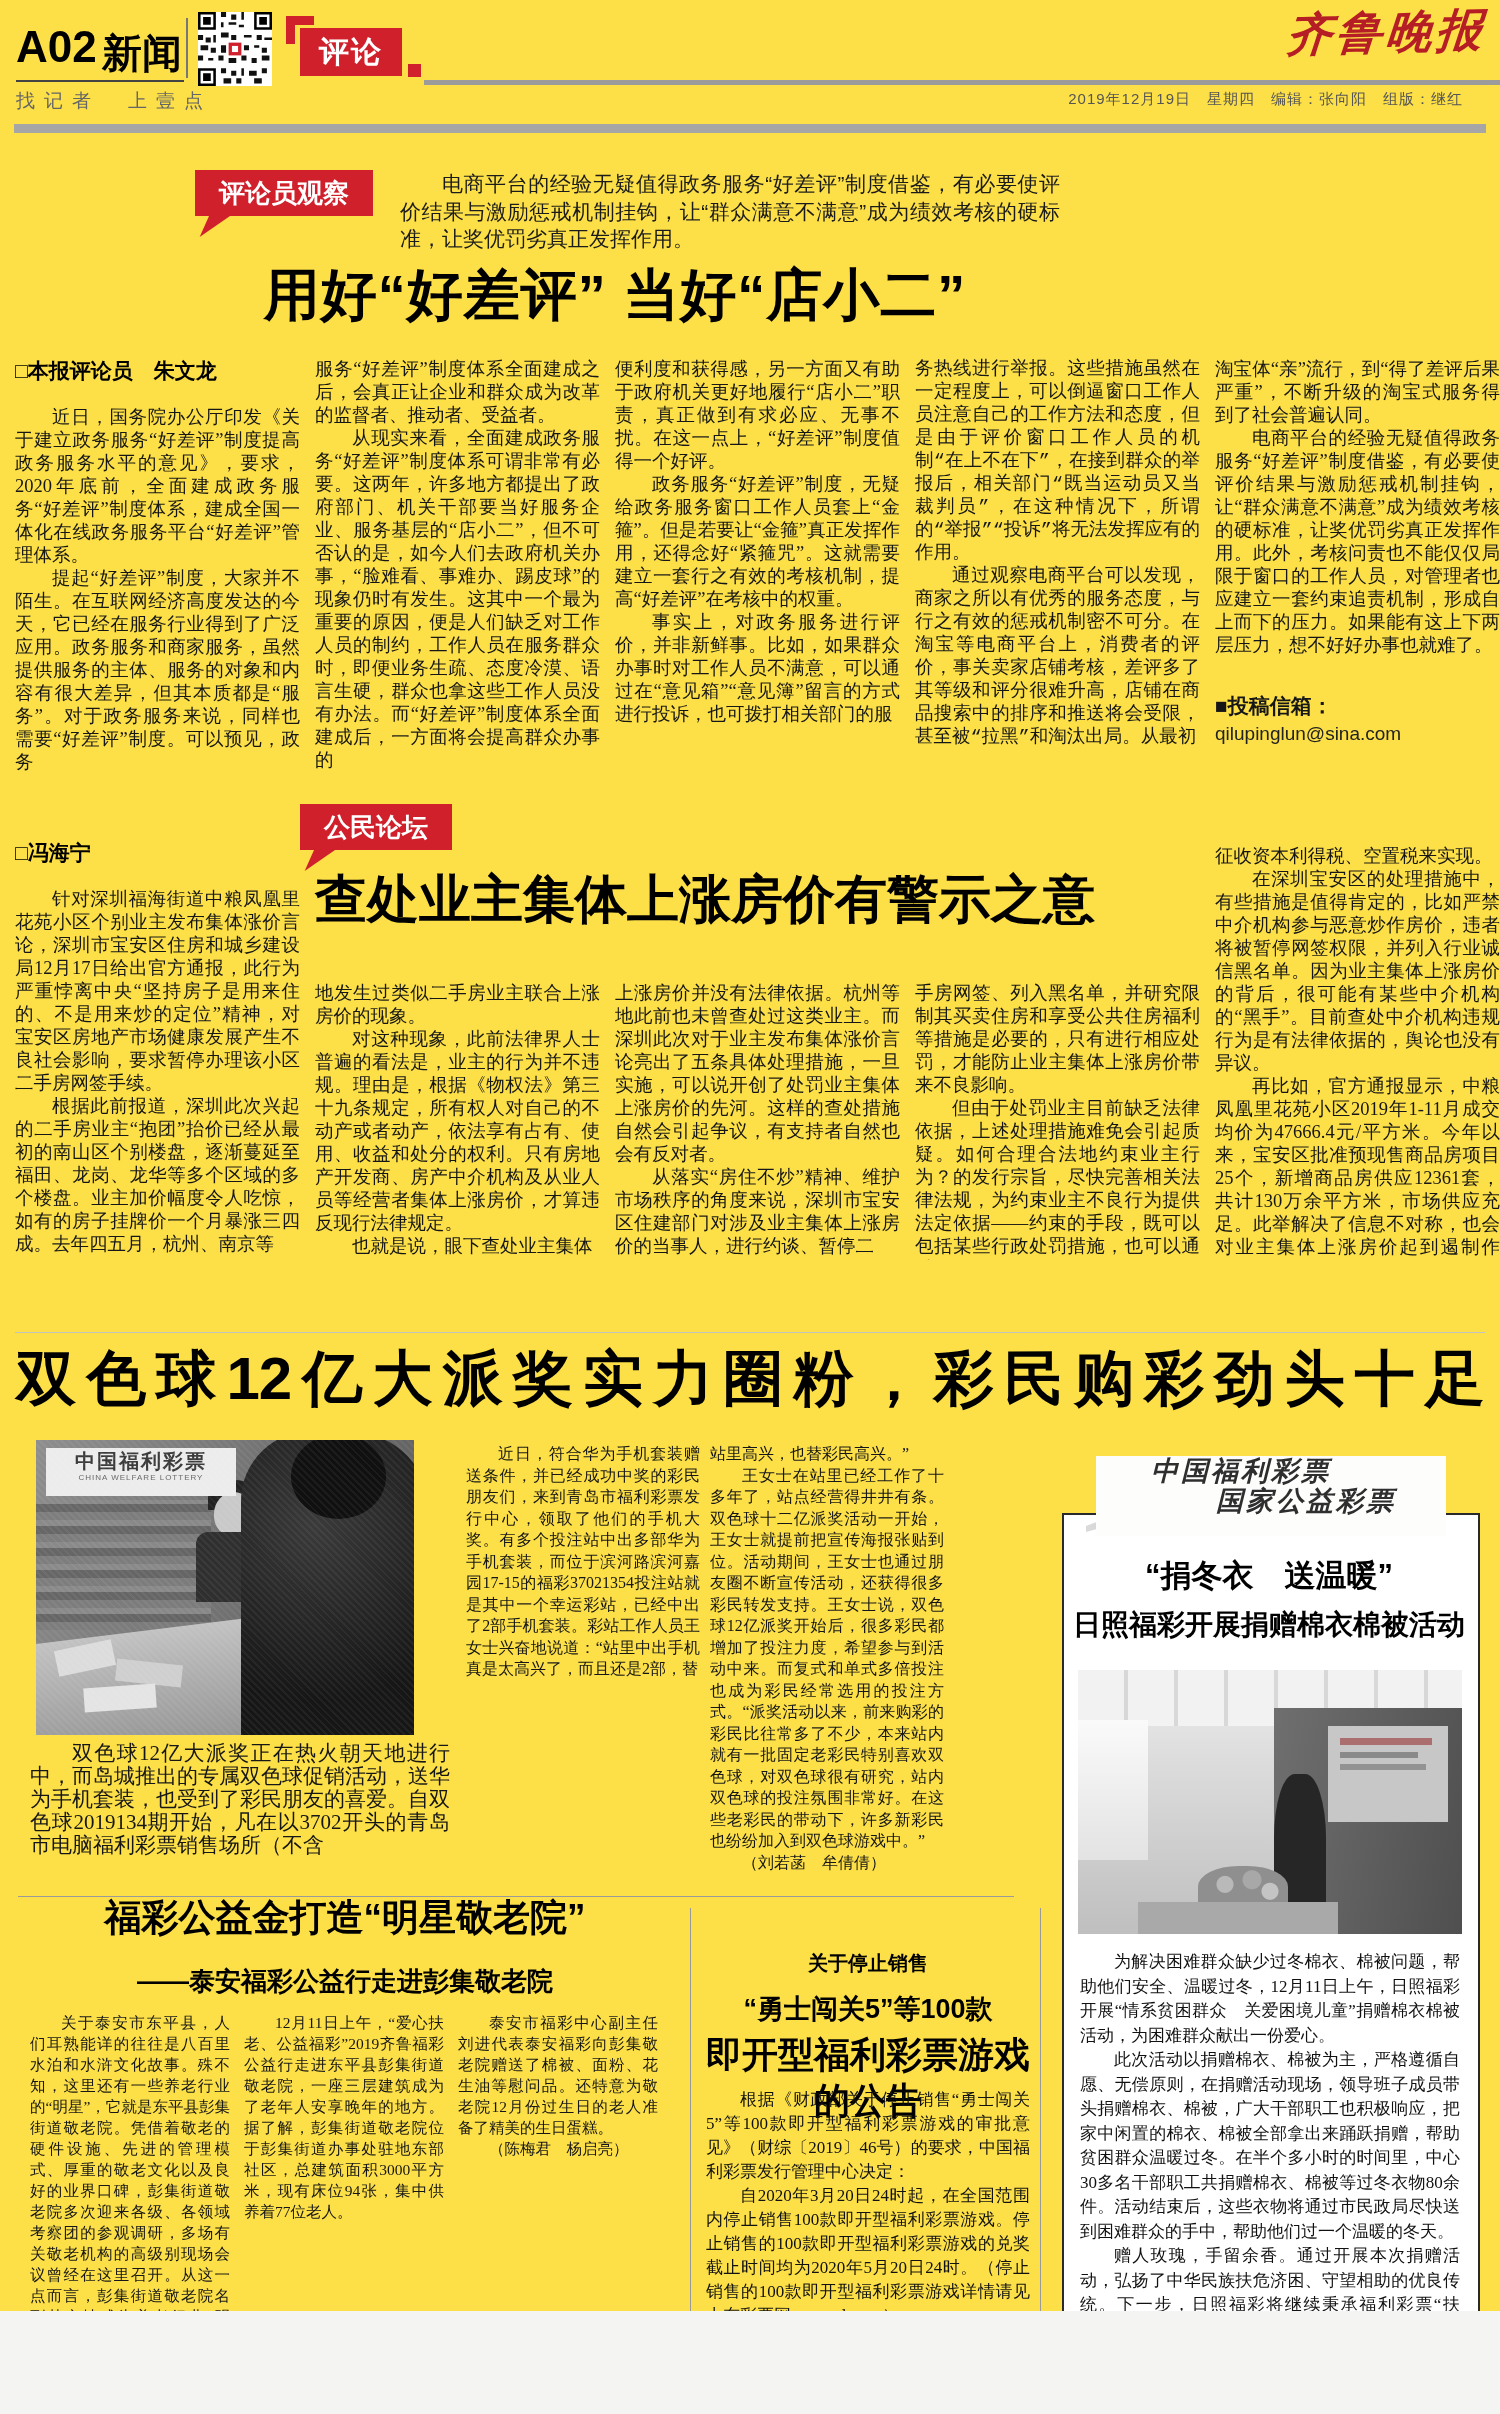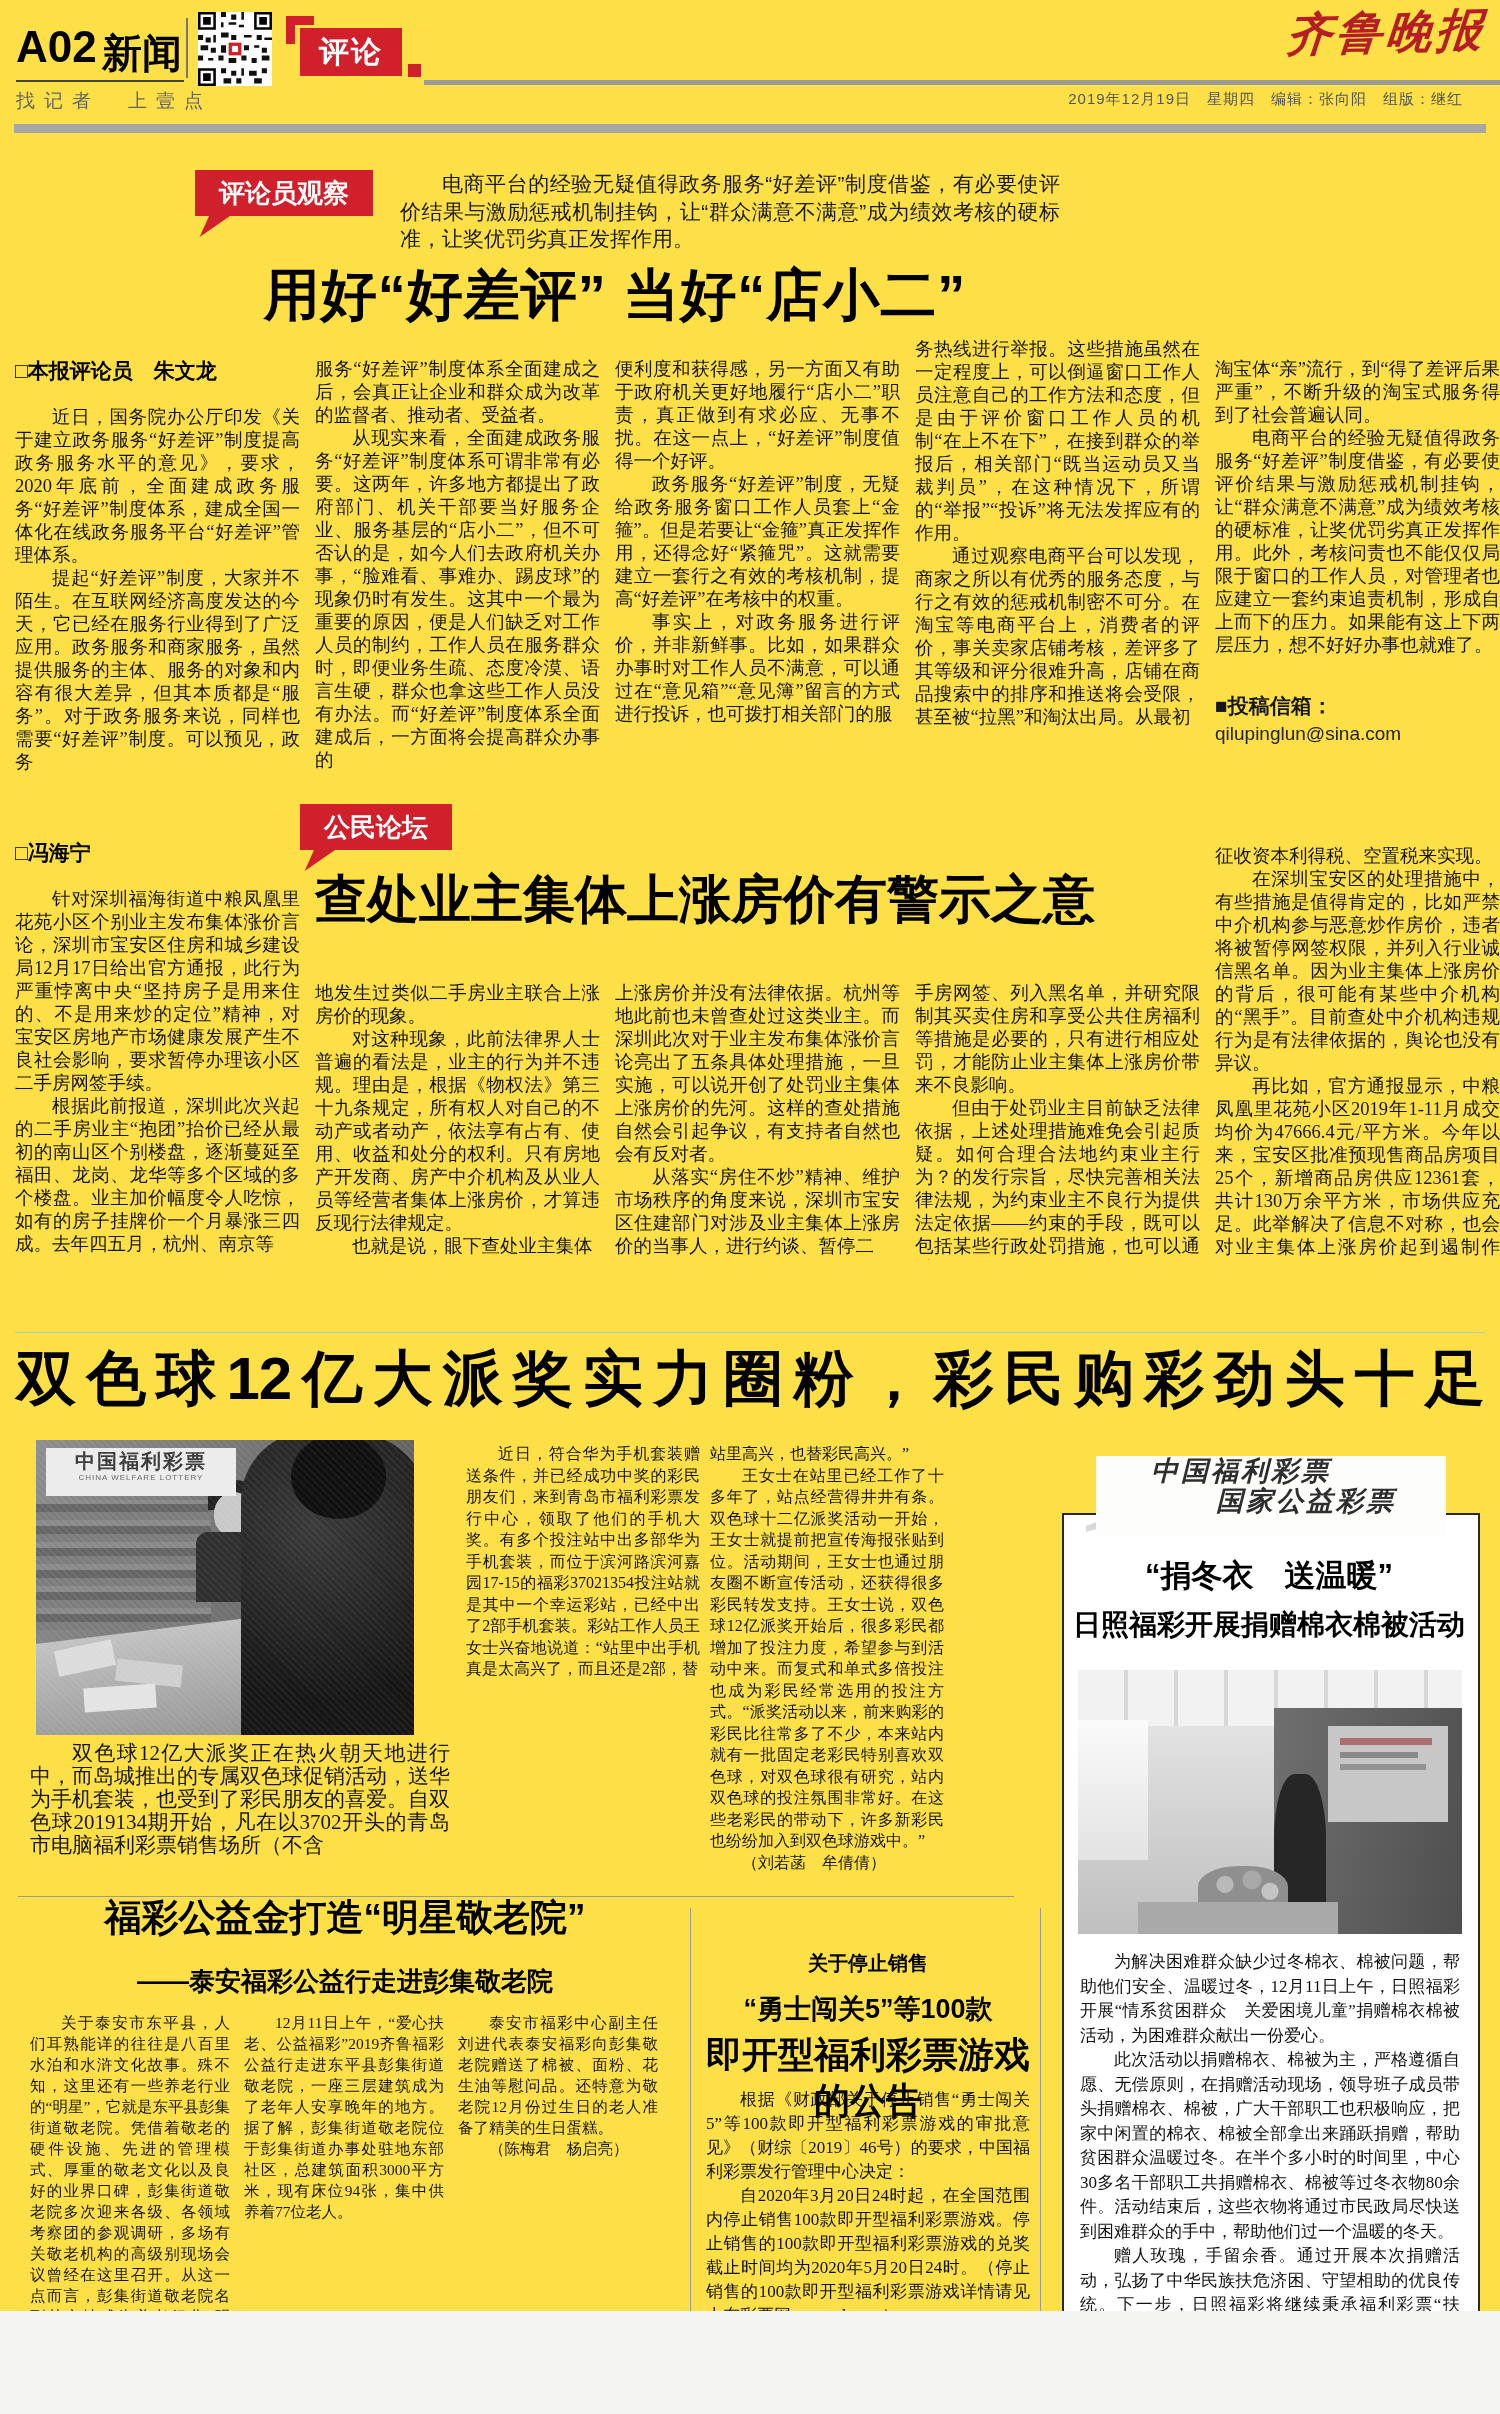--- a/index.html
+++ b/index.html
@@ -155,21 +155,21 @@
   </div>
   <div class="col a-col" style="left:315px;top:358px;height:414px;">
       <p class="cont">服务“好差评”制度体系全面建成之后，会真正让企业和群众成为改革的监督者、推动者、受益者。</p>
       <p>从现实来看，全面建成政务服务“好差评”制度体系可谓非常有必要。这两年，许多地方都提出了政府部门、机关干部要当好服务企业、服务基层的“店小二”，但不可否认的是，如今人们去政府机关办事，“脸难看、事难办、踢皮球”的现象仍时有发生。这其中一个最为重要的原因，便是人们缺乏对工作人员的制约，工作人员在服务群众时，即便业务生疏、态度冷漠、语言生硬，群众也拿这些工作人员没有办法。而“好差评”制度体系全面建成后，一方面将会提高群众办事的</p>
     </div>
   <div class="col a-col" style="left:615px;top:358px;height:414px;">
       <p class="cont">便利度和获得感，另一方面又有助于政府机关更好地履行“店小二”职责，真正做到有求必应、无事不扰。在这一点上，“好差评”制度值得一个好评。</p>
       <p>政务服务“好差评”制度，无疑给政务服务窗口工作人员套上“金箍”。但是若要让“金箍”真正发挥作用，还得念好“紧箍咒”。这就需要建立一套行之有效的考核机制，提高“好差评”在考核中的权重。</p>
       <p>事实上，对政务服务进行评价，并非新鲜事。比如，如果群众办事时对工作人员不满意，可以通过在“意见箱”“意见簿”留言的方式进行投诉，也可拨打相关部门的服</p>
     </div>
-  <div class="col a-col" style="left:915px;top:338px;height:414px;">
+  <div class="col a-col" style="left:915px;top:358px;height:414px;font-family:Liberation Mono, monospace;">
       <p class="cont">务热线进行举报。这些措施虽然在一定程度上，可以倒逼窗口工作人员注意自己的工作方法和态度，但是由于评价窗口工作人员的机制“在上不在下”，在接到群众的举报后，相关部门“既当运动员又当裁判员”，在这种情况下，所谓的“举报”“投诉”将无法发挥应有的作用。</p>
       <p>通过观察电商平台可以发现，商家之所以有优秀的服务态度，与行之有效的惩戒机制密不可分。在淘宝等电商平台上，消费者的评价，事关卖家店铺考核，差评多了其等级和评分很难升高，店铺在商品搜索中的排序和推送将会受限，甚至被“拉黑”和淘汰出局。从最初</p>
     </div>
   <div class="col a-col" style="left:1215px;top:358px;height:414px;">
     <div>
         <p class="cont">淘宝体“亲”流行，到“得了差评后果严重”，不断升级的淘宝式服务得到了社会普遍认同。</p>
         <p>电商平台的经验无疑值得政务服务“好差评”制度借鉴，有必要使评价结果与激励惩戒机制挂钩，让“群众满意不满意”成为绩效考核的硬标准，让奖优罚劣真正发挥作用。此外，考核问责也不能仅仅局限于窗口的工作人员，对管理者也应建立一套约束追责机制，形成自上而下的压力。如果能有这上下两层压力，想不好好办事也就难了。</p>
       </div>
     <div class="mailbox-label">■投稿信箱：</div>
     <div class="mailbox-email">qilupinglun@sina.com</div>

